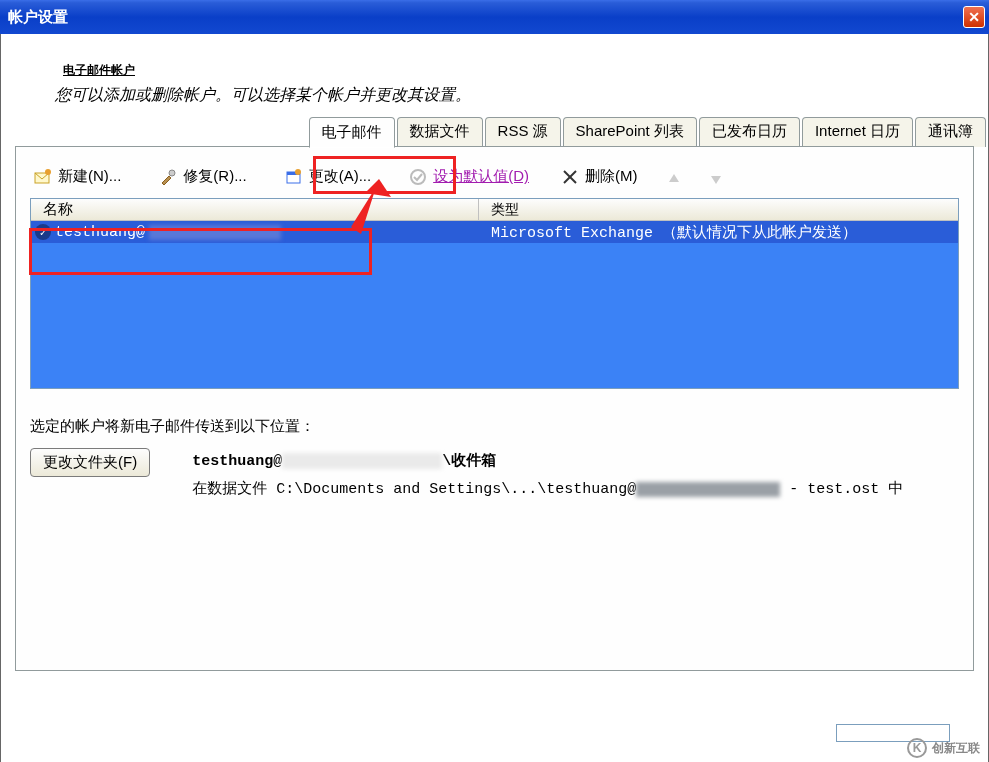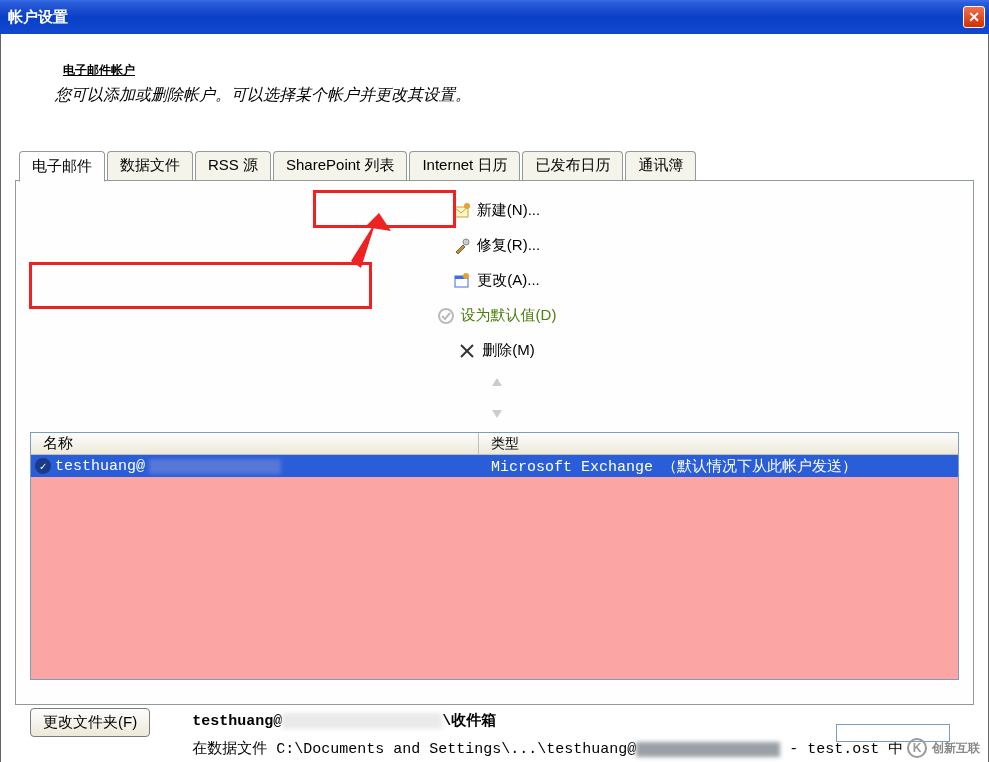--- a/index.html
+++ b/index.html
@@ -55,23 +55,23 @@
     text-decoration: underline;
   }
   .header-section p {
     margin: 0 0 0 8px;
     font-size: 16px;
     font-style: italic;
   }
   .tab-bar {
     display: flex;
     padding-left: 18px;
-    margin-top: 34px;
     position: relative;
     bottom: -1px;
+    justify-content: flex-end;
   }
   .tab {
     border: 1px solid #919b9c;
     border-bottom: none;
     border-radius: 4px 4px 0 0;
     padding: 4px 12px;
     margin-right: 2px;
     background: #f5f4ea;
     font-size: 15px;
     cursor: pointer;
@@ -87,44 +87,43 @@
   }
   .tab-panel {
     border: 1px solid #919b9c;
     margin: 0 14px 0 14px;
     background: #fefefe;
     height: 525px;
     position: relative;
   }
   .toolbar {
     display: flex;
-    align-items: center;
+    align-items: flex-end;
     padding: 18px 10px 10px 14px;
     gap: 6px;
-    flex-direction: column;
   }
   .tb-btn {
     display: inline-flex;
     align-items: center;
     gap: 6px;
     padding: 2px 4px;
     font-size: 15px;
     cursor: pointer;
   }
-  .tb-btn.disabled { color: #4d7c0f; }
+  .tb-btn.disabled { color: #a21caf; text-decoration: underline; }
   .icon { width: 18px; height: 18px; display: inline-flex; align-items: center; justify-content: center; }
   .highlight-box {
     border: 3px solid #e22;
     position: absolute;
   }
   .table-area {
     margin: 0 14px;
     border: 1px solid #7b9ebd;
-    height: 248px;
-    background: #fca5a5;
+    height: 191px;
+    background: #3b82f6;
     overflow: hidden;
   }
   .table-header {
     display: flex;
     background: linear-gradient(#fdfdfd, #ece9d8);
     border-bottom: 1px solid #c0c0c0;
     height: 22px;
     align-items: center;
   }
   .th-name {
@@ -274,22 +273,22 @@
   <div class="header-section">
     <h2>电子邮件帐户</h2>
     <p>您可以添加或删除帐户。可以选择某个帐户并更改其设置。</p>
   </div>
 
   <div class="tab-bar">
     <div class="tab active">电子邮件</div>
     <div class="tab">数据文件</div>
     <div class="tab">RSS 源</div>
     <div class="tab">SharePoint 列表</div>
+    <div class="tab">已发布日历</div>
     <div class="tab">Internet 日历</div>
-    <div class="tab">已发布日历</div>
     <div class="tab">通讯簿</div>
   </div>
 
   <div class="tab-panel">
 
     <div class="toolbar">
       <span class="tb-btn">
         <span class="icon">
           <svg width="18" height="18" viewBox="0 0 18 18">
               <rect x="1" y="5" width="14" height="10" fill="#fff8cc" stroke="#c9a227"></rect>
@@ -382,20 +381,21 @@
           <span>testhuang@</span>
           <span class="blur-row"></span>
         </div>
         <div class="td-type">Microsoft Exchange （默认情况下从此帐户发送）</div>
       </div>
     </div>
 
     <div class="highlight-box" style="left:13px; top:81px; width:343px; height:47px;"></div>
 
     <div class="footer-area">
+      <div class="footer-text">选定的帐户将新电子邮件传送到以下位置：</div>
       <div class="footer-row">
         <button class="change-folder-btn">更改文件夹(F)</button>
         <div class="path-info">
           <div class="bold">
             <span>testhuang@</span><span class="blur" style="width:160px;height:16px;"></span><span>\收件箱</span>
           </div>
           <div>
             <span>在数据文件 C:\Documents and Settings\...\testhuang@</span><span class="blur-dark"></span><span> - test.ost 中</span>
           </div>
         </div>

